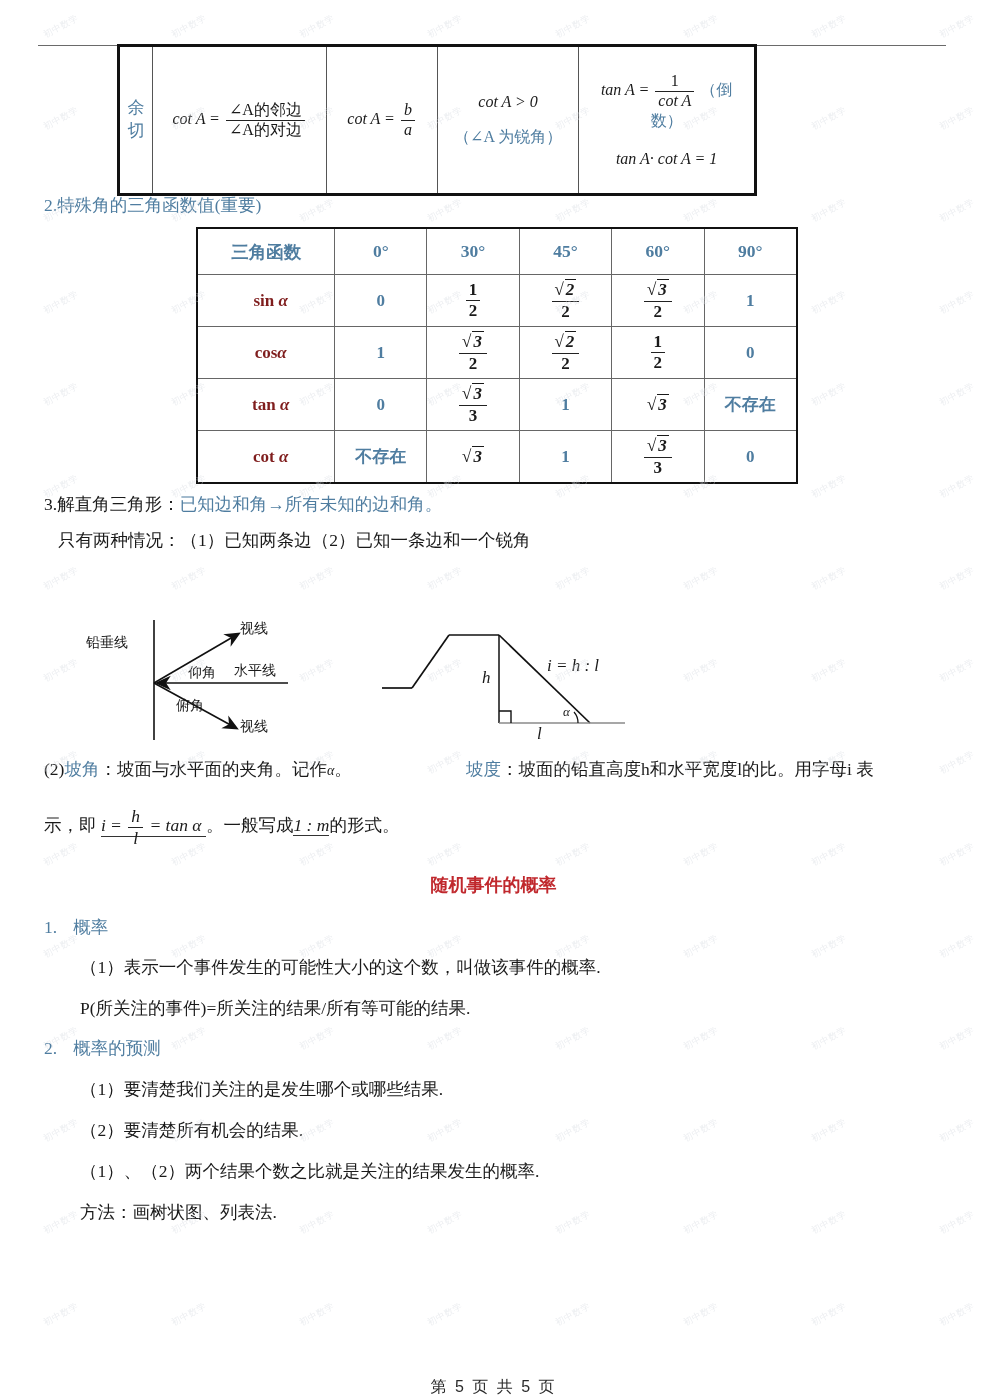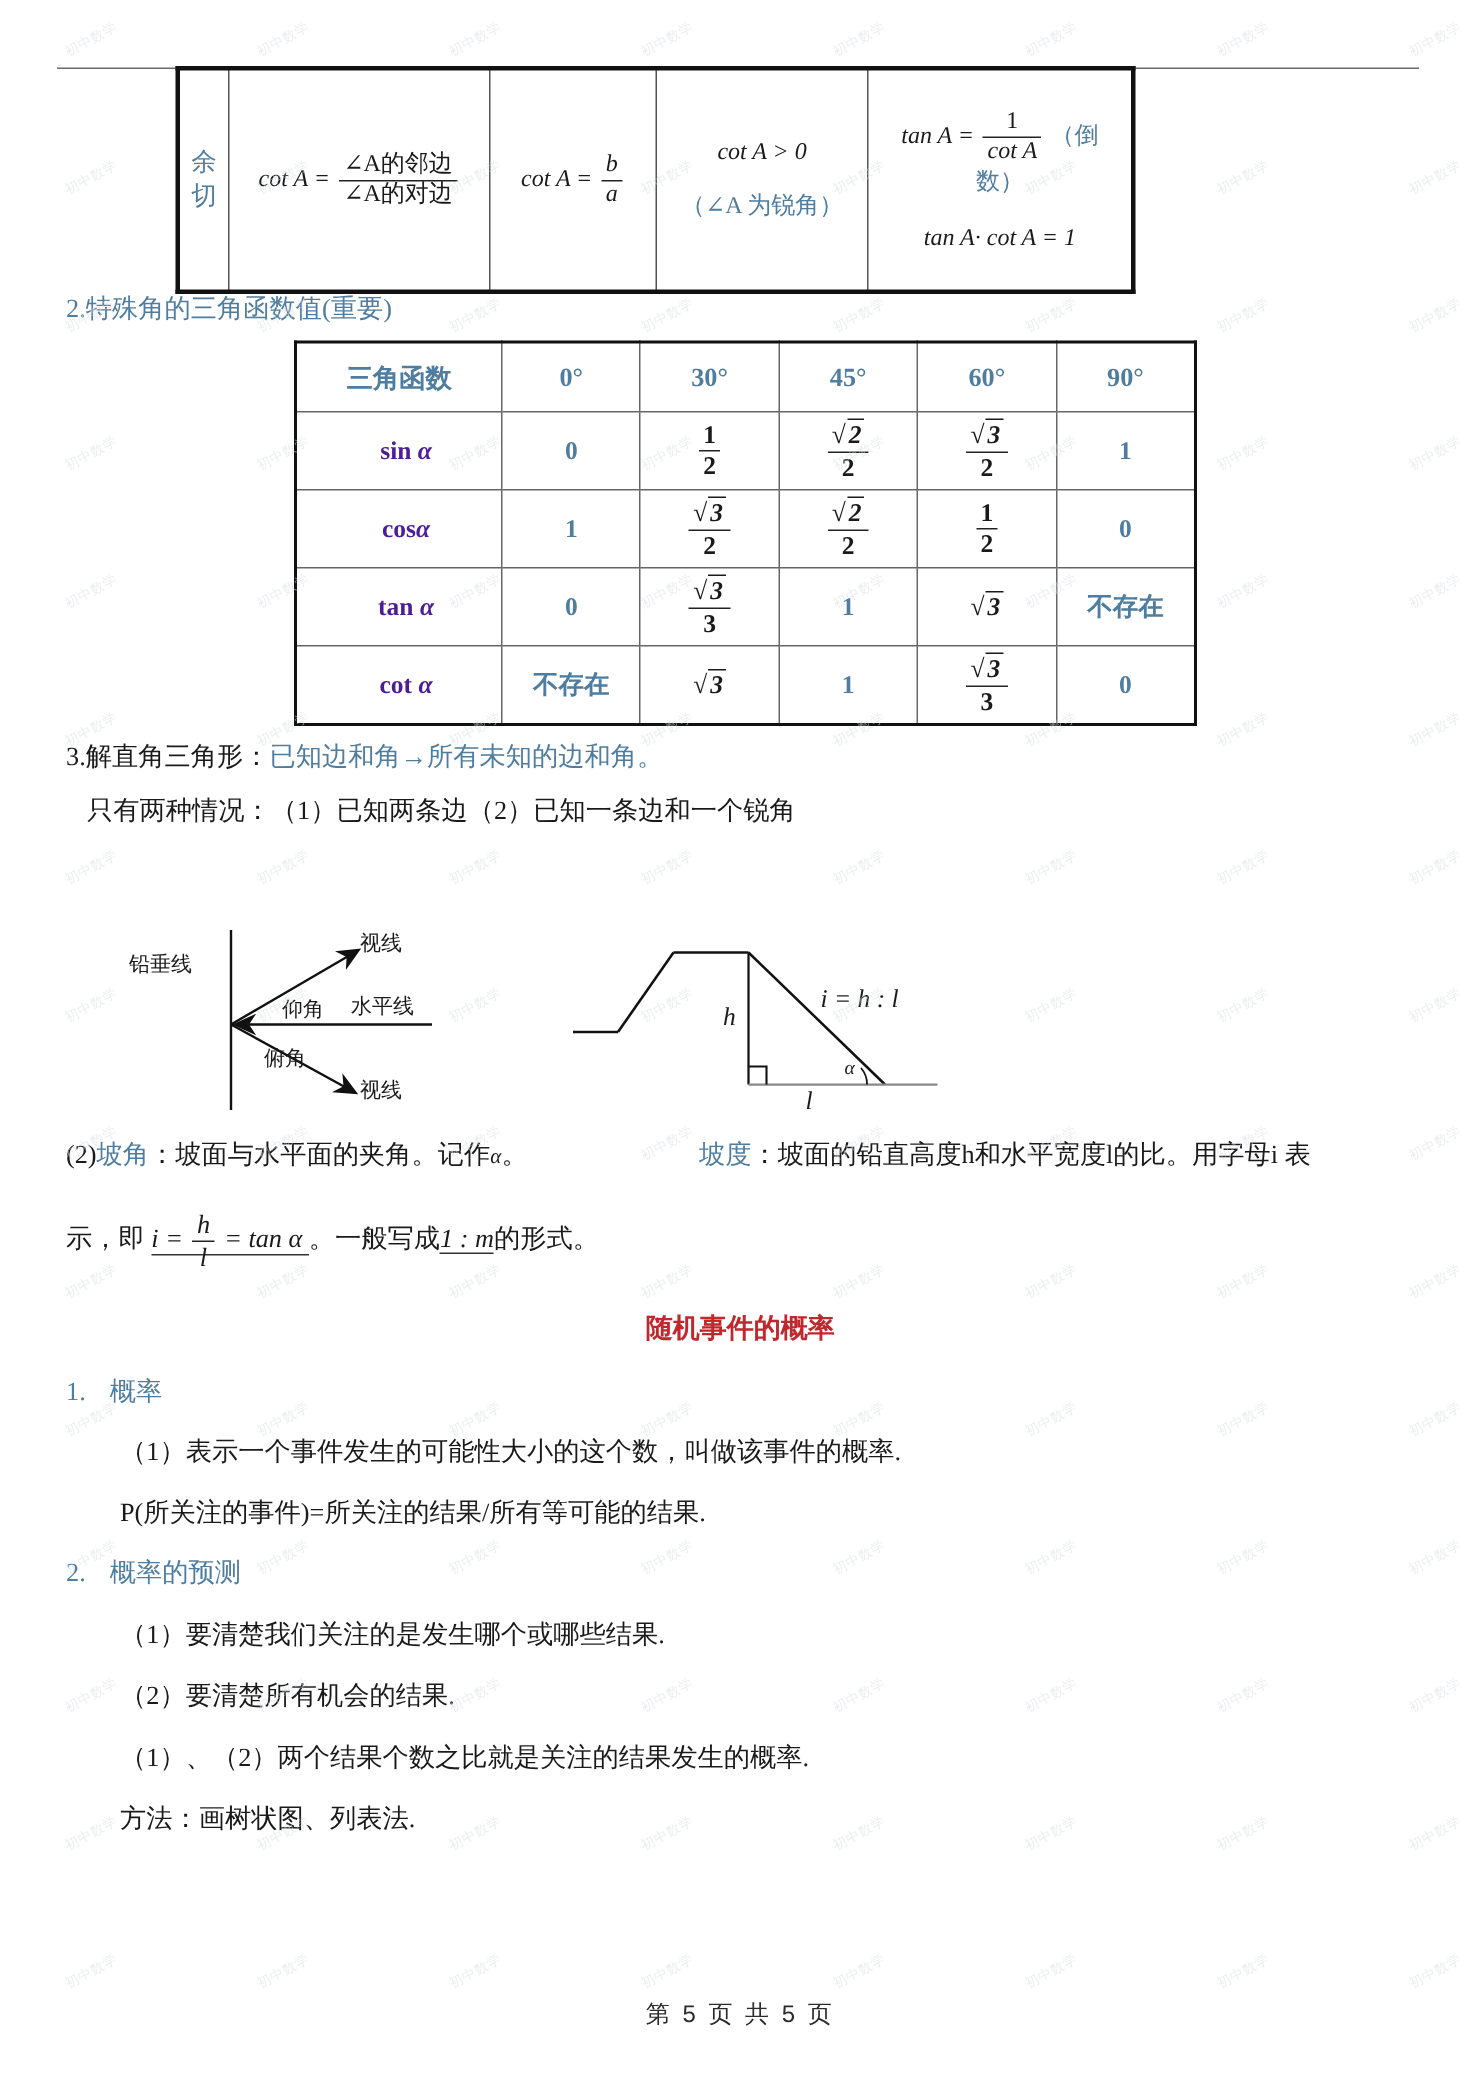--- a/index.html
+++ b/index.html
@@ -129,21 +129,21 @@
     border: 1px solid #666;
     text-align: center;
     vertical-align: middle;
     height: 49px;
     font-weight: bold;
     font-size: 17px;
   }
   .tbl-vals .col-fn { width: 132px; }
   .tbl-vals .col-v  { width: 94px; }
   .tbl-vals thead td { color: #4f7da0; font-size: 17.5px; height: 43px; }
-  .tbl-vals .fn-name { color: #4c1d95; font-size: 17px; padding-left: 10px; }
+  .tbl-vals .fn-name { color: #7f1d1d; font-size: 17px; padding-left: 10px; }
   .tbl-vals .bl { color: #4f7da0; }
   .tbl-vals .bk { color: #1a1a1a; }
 
   
   .fig { position: absolute; }
 
   
   .red-head {
     position: absolute;
     left: 0;
@@ -166,20 +166,21 @@
 
   .footer {
     position: absolute;
     left: 0;
     right: 0;
     text-align: center;
     font-size: 16px;
     color: #2b2b2b;
     font-family: "Liberation Sans", sans-serif;
     letter-spacing: 2px;
+    margin-top: 44px;
   }
 </style>
 </head>
 <body>
 
 <div class="watermark-layer" id="wmLayer">
     <div class="wm" style="left: 42px; top: 20px;">初中数学</div>
     <div class="wm" style="left: 170px; top: 20px;">初中数学</div>
     <div class="wm" style="left: 298px; top: 20px;">初中数学</div>
     <div class="wm" style="left: 426px; top: 20px;">初中数学</div>

